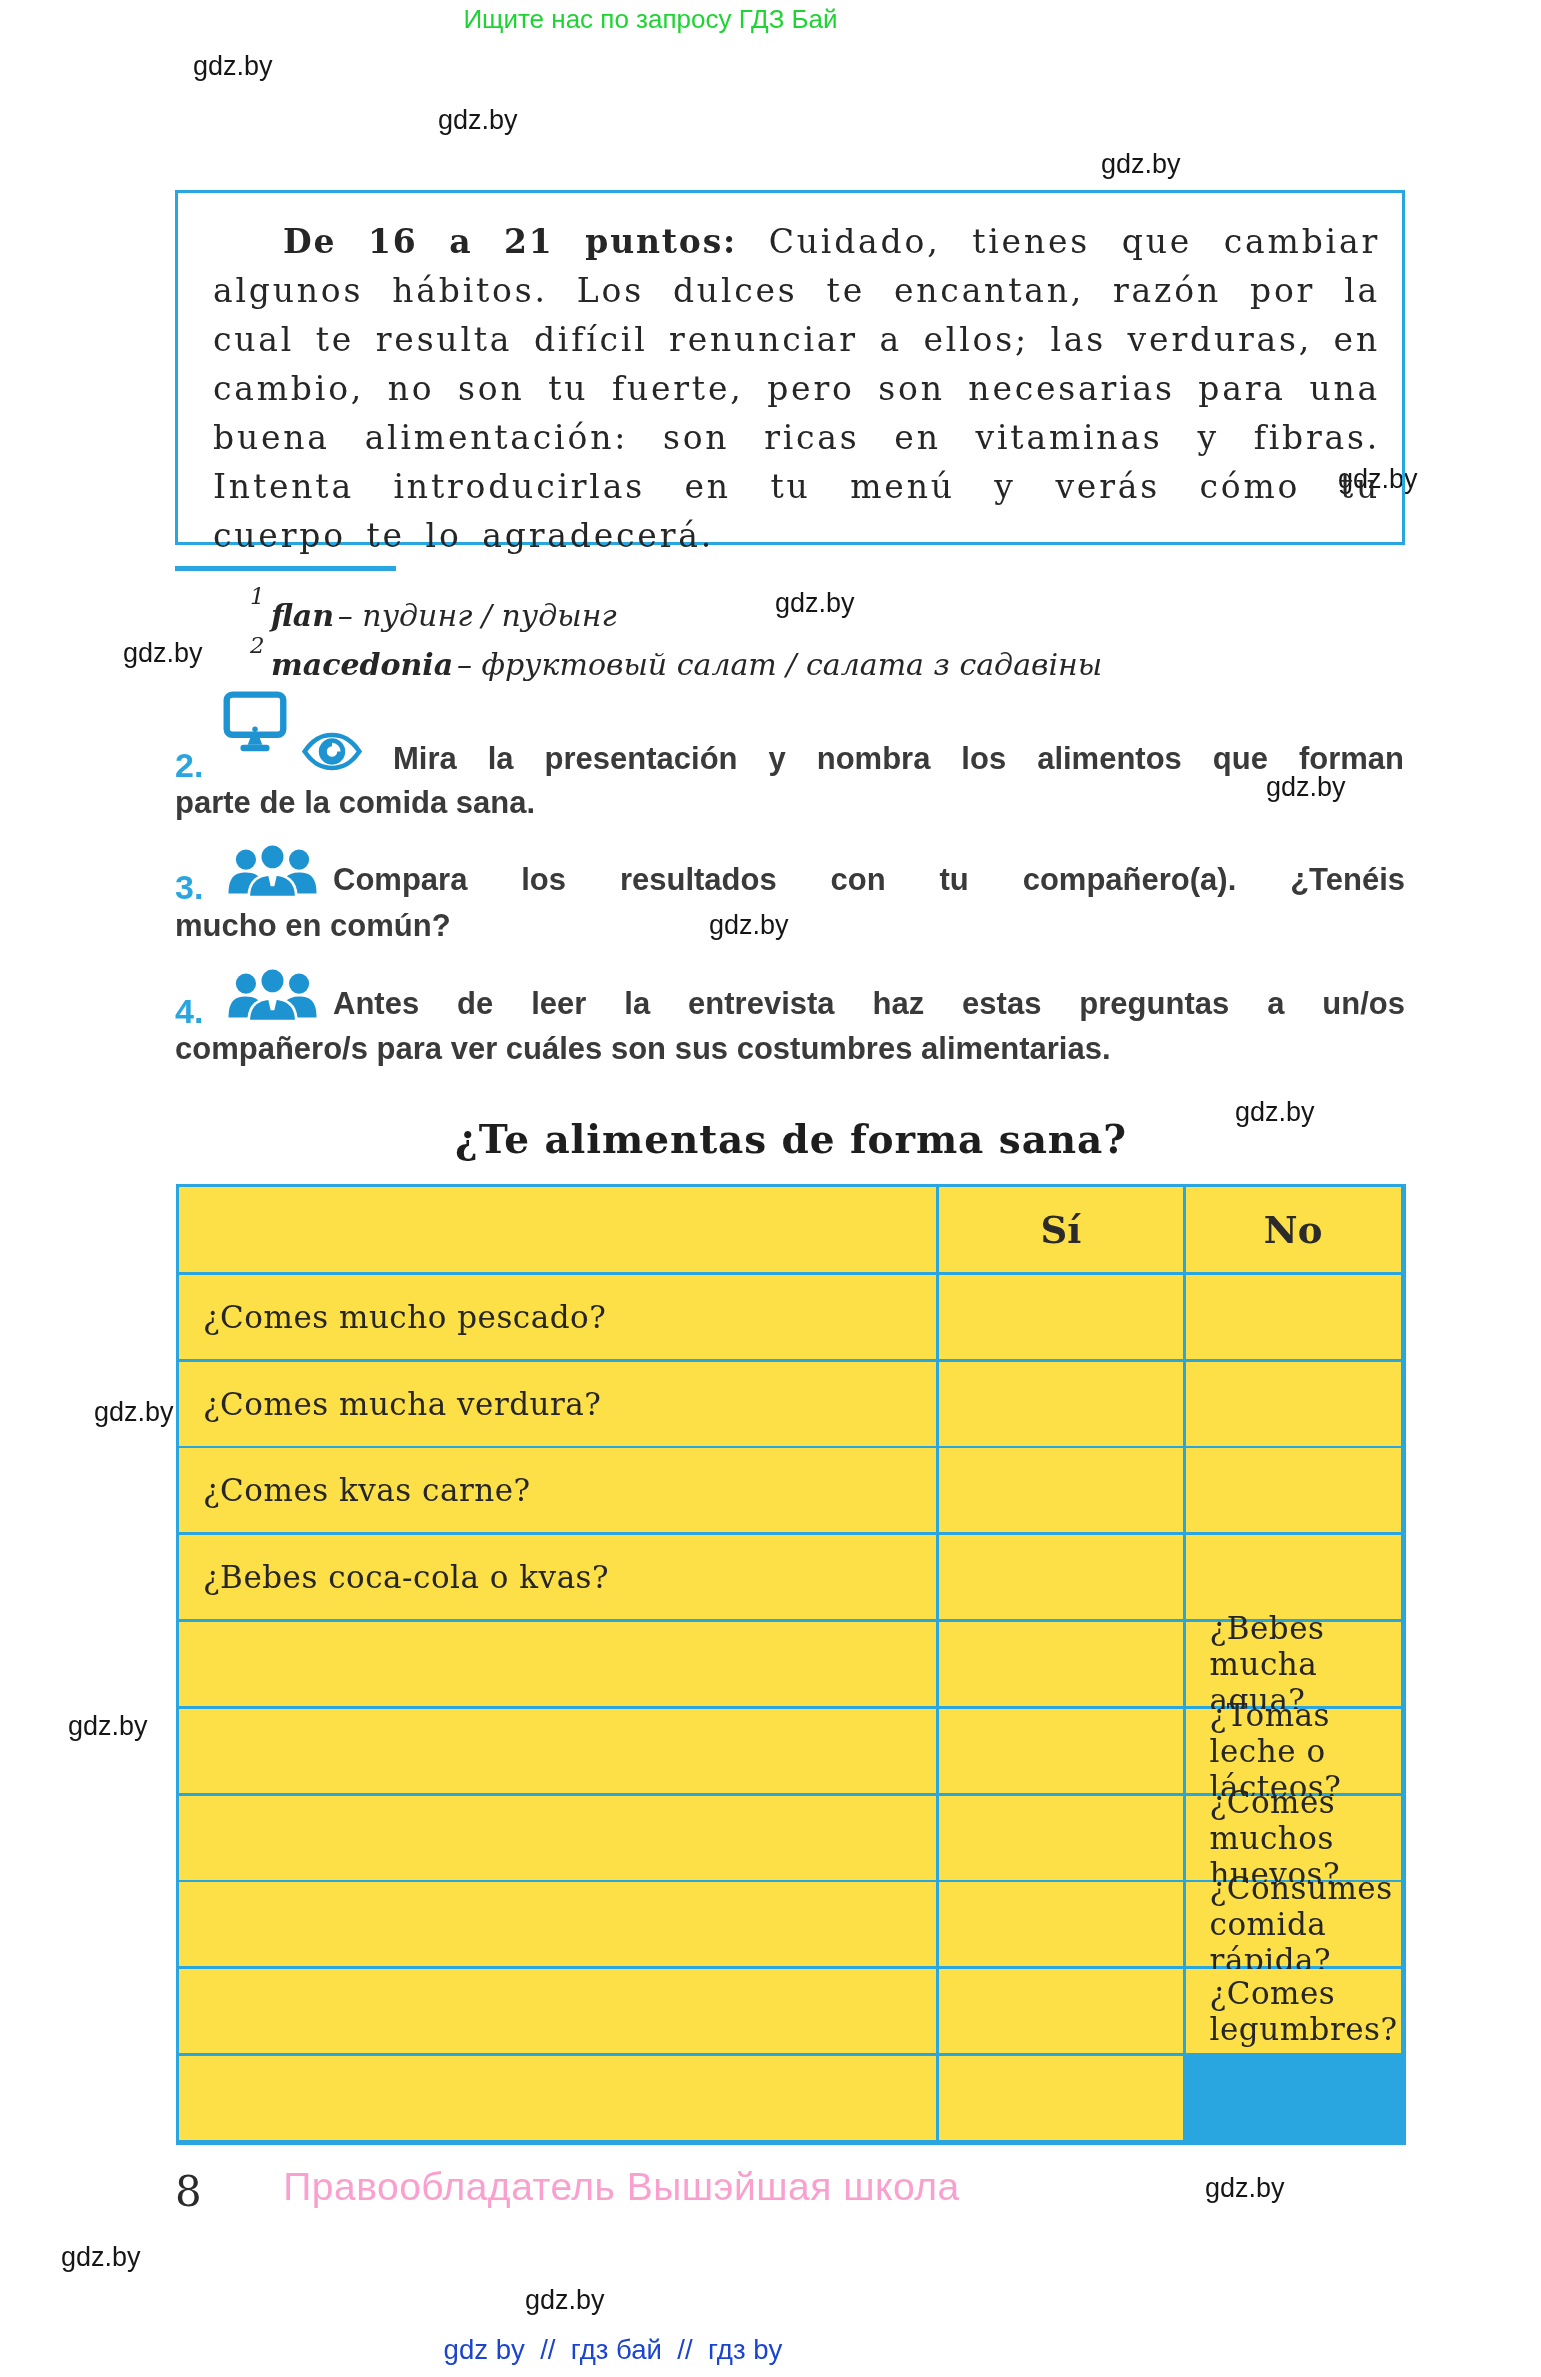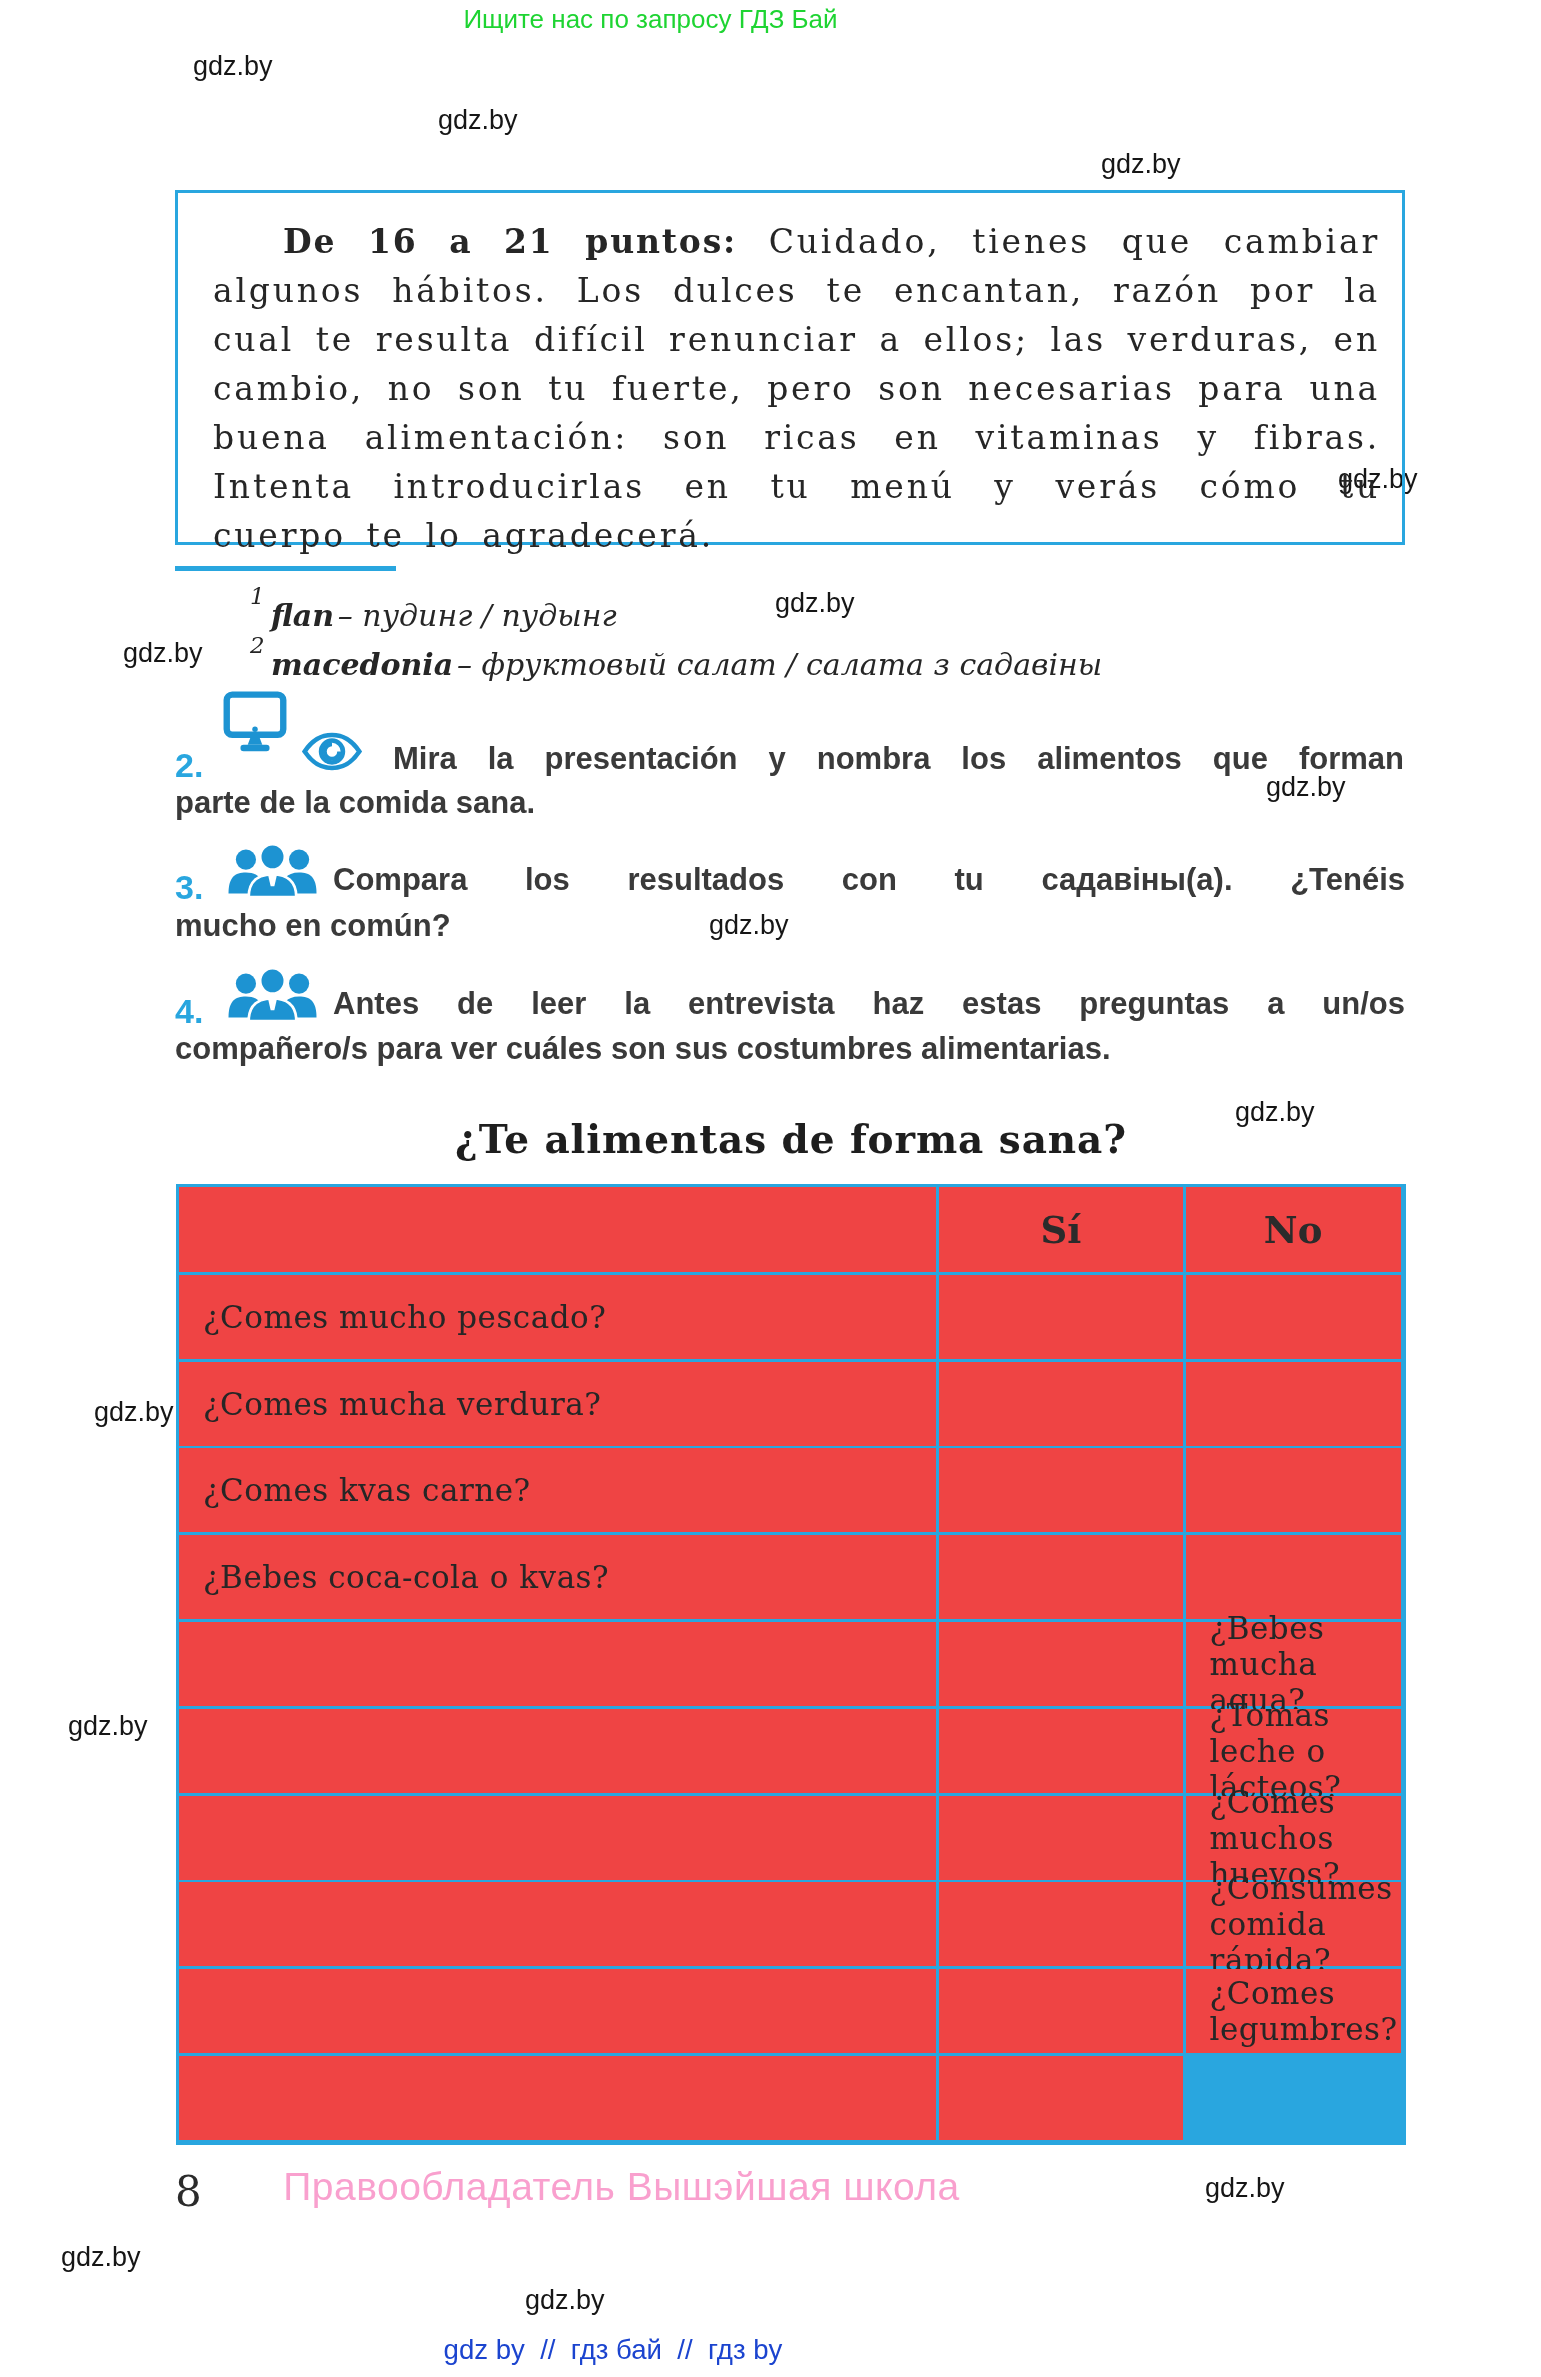--- a/index.html
+++ b/index.html
@@ -40,21 +40,21 @@
 
   
   .survey-title{position:absolute;left:176px;top:1116px;width:1230px;text-align:center;
                 font-family:"DejaVu Serif",serif;font-weight:bold;font-size:39px;
                 color:#1e1e1e;letter-spacing:0.9px;}
   .survey-table{position:absolute;left:176px;top:1184px;width:1230px;height:961px;
                 box-sizing:border-box;border:3.7px solid var(--accent-blue,#29a6df);
                 background:var(--accent-blue,#29a6df);
                 display:grid;grid-template-columns:757px 244px 215px;
                 grid-template-rows:85px repeat(10,84px);gap:2.8px;}
-  .cell{background:#ef4444;}
+  .cell{background:#fde047;}
   .q-cell{display:flex;align-items:center;padding-left:24px;
           font-family:"DejaVu Serif",serif;font-size:31px;color:#262626;
           letter-spacing:0.5px;}
   .h-cell{display:flex;align-items:center;justify-content:center;
           font-family:"DejaVu Serif",serif;font-weight:bold;font-size:37px;color:#2b2b2b;}
 
   
   .page-number{position:absolute;left:175px;top:2167px;
                font-family:"DejaVu Serif",serif;font-size:42px;color:#2b2b2b;}
   .copyright{position:absolute;left:0;top:2165px;width:1243px;text-align:center;
@@ -124,21 +124,21 @@
       <g fill="currentColor">
         <circle cx="26" cy="17" r="11"></circle>
         <circle cx="84" cy="17" r="11"></circle>
         <path d="M7 54 C7 36 14 31 26 31 C33 31 38 33 41 37 L38 54 Z"></path>
         <path d="M103 54 C103 36 96 31 84 31 C77 31 72 33 69 37 L72 54 Z"></path>
         <ellipse cx="55" cy="14" rx="13.5" ry="14" stroke="#fff" stroke-width="3"></ellipse>
         <path d="M29 58 C29 40 40 33 55 33 C70 33 81 40 81 58 Z" stroke="#fff" stroke-width="3"></path>
         <path d="M50 33 L60 33 L57 46 L53 46 Z" fill="#fff"></path>
       </g>
     </svg>
-    <div class="ex-line just" style="left:333px;top:862px;width:1072px">Compara los resultados con tu садавіны(a). ¿Tenéis</div>
+    <div class="ex-line just" style="left:333px;top:862px;width:1072px">Compara los resultados con tu compañero(a). ¿Tenéis</div>
     <div class="ex-line" style="left:175px;top:908px">mucho en común?</div>
   </div>
 
   <div>
     <span class="ex-num" style="left:175px;top:992px">4.</span>
     <svg class="icon" style="left:222px;top:968px" width="101" height="55" viewBox="0 0 110 60">
       <g fill="currentColor">
         <circle cx="26" cy="17" r="11"></circle>
         <circle cx="84" cy="17" r="11"></circle>
         <path d="M7 54 C7 36 14 31 26 31 C33 31 38 33 41 37 L38 54 Z"></path>

